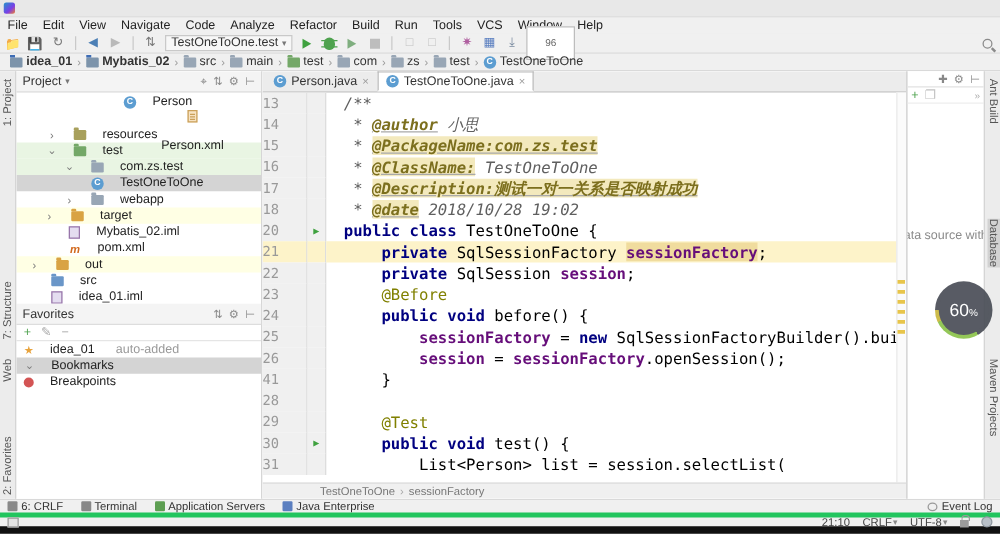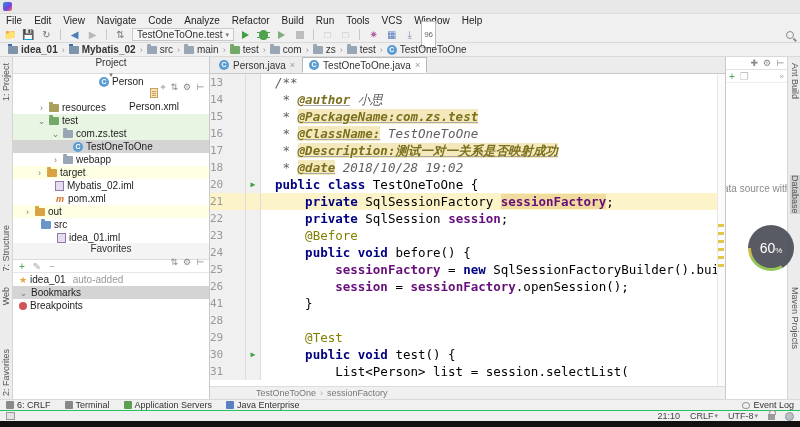--- a/index.html
+++ b/index.html
@@ -13,21 +13,21 @@
   .menu-item { padding:0 6px; cursor:default; }
 
   #toolbar { height:16px; background:#f0f0f0; border-bottom:1px solid #d9d9d9; display:flex; align-items:center; padding:0 4px; gap:5px; font-size:10px;}
   .tb-sep { width:1px; height:11px; background:#c9c9c9; margin:0 2px;}
   .tico { width:13px; height:13px; display:inline-flex; align-items:center; justify-content:center; font-size:10px; color:#777;}
   .tri-r { width:0;height:0;border-left:7px solid #3fa13f;border-top:4.5px solid transparent;border-bottom:4.5px solid transparent;}
   .sq-stop { width:8px;height:8px;background:#bdbdbd;}
   .bug { width:9px;height:10px;background:#4ea24e;border-radius:50% 50% 45% 45%;position:relative;}
   .bug:after{content:"";position:absolute;left:-2px;right:-2px;top:2px;border-top:1px solid #4ea24e;border-bottom:1px solid #4ea24e;height:4px;}
   .runcfg { display:flex;align-items:center;gap:3px;border:1px solid #c9c9c9;background:#f7f7f7;height:13px;padding:0 4px;font-size:10px;color:#333;}
-  .membox { border:1px solid #bdbdbd;background:#fff;font-size:8px;color:#666;padding:0 2px;height:27px;display:inline-flex;align-items:center;}
+  .membox { border:1px solid #bdbdbd;background:#fff;font-size:8px;color:#666;padding:0 14px;height:27px;display:inline-flex;align-items:center;}
   .mag { width:8px;height:8px;border:1.5px solid #8a8a8a;border-radius:50%;position:relative;}
   .mag:after{content:"";position:absolute;width:4px;height:1.5px;background:#8a8a8a;transform:rotate(45deg);left:6px;top:7px;}
 
   #navbar { height:14px; background:#f0f0f0; border-bottom:1px solid #d9d9d9; display:flex; align-items:center; padding-left:6px; font-size:10px; color:#333;}
   .crumb { display:inline-flex; align-items:center; gap:3px; padding:0 2px; cursor:default;}
   .crumb.bold { font-weight:bold; }
   .crumb-sep { color:#9a9a9a; margin:0 2px; font-size:9px;}
 
   
   .ic { display:inline-block; flex:0 0 auto; }
@@ -50,24 +50,24 @@
   #main { display:flex; height:342px; position:relative; background:#fff;}
   .stripe { width:13px; background:#ececec; position:relative; font-size:9px; color:#555;}
   #stripe-left { border-right:1px solid #d5d5d5;}
   #stripe-right { border-left:1px solid #d5d5d5;}
   .vlab { position:absolute; left:1px; writing-mode:vertical-rl; white-space:nowrap; cursor:default;}
   .vlab.up { transform:rotate(180deg);}
   .vlab.active { background:#d2d2d2; }
 
   
   #leftcol { width:197px; border-right:1px solid #c9c9c9; background:#fff; display:flex; flex-direction:column; overflow:hidden;}
-  .panel-head { height:17px; background:#f4f4f4; border-bottom:1px solid #ddd; display:flex; align-items:center; font-size:10px; color:#333; padding:0 5px; gap:3px;flex-direction:column;}
+  .panel-head { height:17px; background:#f4f4f4; border-bottom:1px solid #ddd; display:flex; align-items:center; font-size:10px; color:#333; padding:0 5px; gap:3px;}
   .panel-head .ph-icons { margin-left:auto; display:flex; gap:5px; color:#888; font-size:9px;}
   #ptree { flex:0 0 169px; overflow:hidden; padding-top:1px;}
-  .trow { height:13px; display:flex; align-items:center; gap:3px; font-size:10px; color:#222; white-space:nowrap; cursor:default;}
+  .trow { height:13px; display:flex; align-items:center; gap:13px; font-size:10px; color:#222; white-space:nowrap; cursor:default;}
   .trow.green { background:#e9f5e3; }
   .trow.yellow { background:#ffffe4; }
   .trow.sel { background:#d4d4d4; }
   .trow .note { color:#999; margin-left:4px;}
   #fav-toolbar { height:13px; border-bottom:1px solid #e5e5e5; display:flex; align-items:center; gap:8px; padding:0 6px; font-size:10px; color:#4ea24e;}
   #fav-toolbar .g { color:#aaa;}
   #favlist .trow { padding-left:6px;}
 
   
   #editor { flex:1; display:flex; flex-direction:column; position:relative; overflow:hidden; background:#fff;}
@@ -108,21 +108,21 @@
   #pct-inner { width:40px; height:40px; border-radius:50%; background:#4a4e57; color:#fff; display:flex; align-items:center; justify-content:center; font-size:14px;}
   #pct-inner .pc { font-size:8px; margin-top:4px;}
 
   
   #toolwin-bar { height:11px; background:#f0f0f0; border-top:1px solid #d9d9d9; display:flex; align-items:center; font-size:9px; color:#333; padding:0 6px; gap:14px;}
   .twitem { display:inline-flex; align-items:center; gap:3px; cursor:default;}
   .twico { width:8px; height:8px; background:#9aa7b5; border-radius:1px;}
   .twico.t1{background:#8a8a8a;} .twico.t2{background:#888;} .twico.t3{background:#5d9e52;} .twico.t4{background:#5b7fc0;}
   #eventlog { margin-left:auto; display:inline-flex; align-items:center; gap:3px;}
   .balloon { width:8px;height:7px;border:1px solid #999;border-radius:50%;}
-  #statusbar { height:11px; background:#f0f0f0; border-top:1px solid #22c55e; display:flex; align-items:center; font-size:9px; color:#444; padding:0 6px; gap:10px;}
+  #statusbar { height:11px; background:#f0f0f0; border-top:4px solid #22c55e; display:flex; align-items:center; font-size:9px; color:#444; padding:0 6px; gap:10px;}
   #status-left-ico { width:9px; height:8px; border:1px solid #9a9a9a; background:#e3e3e3;}
   #status-right { margin-left:auto; display:inline-flex; align-items:center; gap:10px;}
   .mini-chev { font-size:7px; color:#888; margin-left:1px;}
   .lockico { width:7px;height:6px;background:#9a9a9a;position:relative;margin-top:2px;}
   .lockico:before{content:"";position:absolute;top:-4px;left:1px;width:5px;height:4px;border:1px solid #9a9a9a;border-bottom:none;border-radius:3px 3px 0 0;}
   .hector { width:9px;height:9px;border-radius:50%;background:#b9c0c8;border:1px solid #8f979f;}
   #blackstrip { height:7px; background:#111; }
 </style>
 </head>
 <body>
@@ -301,21 +301,21 @@
         </div>
         <div class="trow yellow" style="padding-left: 10px;">
           <span class="chev">›</span>
           <span class="ic ic-folder orange"></span>
           <span>out</span>
         </div>
         <div class="trow" style="padding-left: 28px;">
           <span class="ic ic-folder blue"></span>
           <span>src</span>
         </div>
-        <div class="trow" style="padding-left: 44px;">
+        <div class="trow" style="padding-left: 28px;">
           <span class="ic ic-iml"></span>
           <span>idea_01.iml</span>
         </div>
       </div>
     <div class="panel-head">
       <span>Favorites</span>
       <span class="ph-icons">
         <span>⇅</span>
         <span>⚙</span>
         <span>⊢</span>

